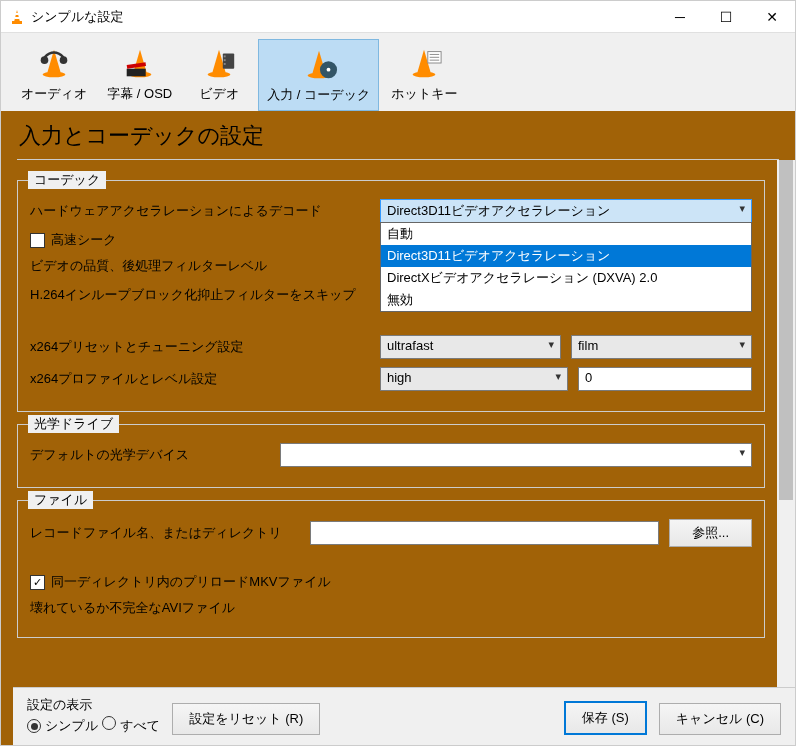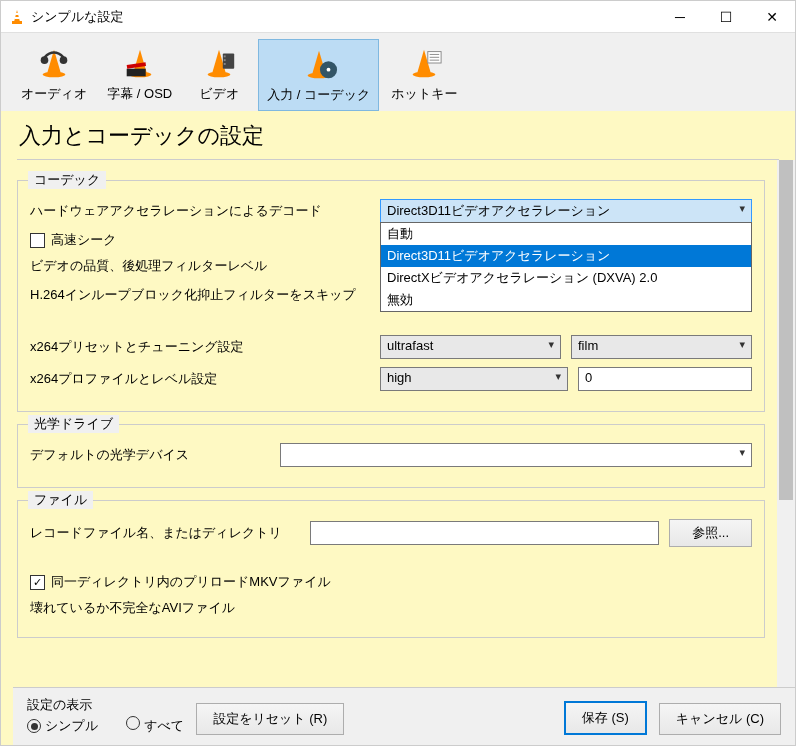--- a/index.html
+++ b/index.html
@@ -1,17 +1,17 @@
 <!DOCTYPE html>
 <html><head>
 <meta charset="utf-8">
 <style>
 * { box-sizing: border-box; margin: 0; padding: 0; }
 body { font-family: "Yu Gothic UI", "Meiryo", sans-serif; font-size: 13px; background: #f0f0f0; width: 796px; height: 746px; overflow: hidden; }
-.window { width: 796px; height: 746px; background: #fef9c3; border: 1px solid #ccc; display: flex; flex-direction: column; }
+.window { width: 796px; height: 746px; background: #a16207; border: 1px solid #ccc; display: flex; flex-direction: column; }
 .titlebar { height: 32px; display: flex; align-items: center; padding: 0 0 0 8px; background: #fff; border-bottom: 1px solid #e0e0e0; }
 .titlebar-icon { width: 16px; height: 16px; margin-right: 6px; }
 .titlebar-title { flex: 1; font-size: 13px; }
 .titlebar-btns { display: flex; }
 .titlebar-btn { width: 46px; height: 32px; display: flex; align-items: center; justify-content: center; font-size: 14px; }
 .tabs { display: flex; padding: 6px 12px 0 12px; gap: 4px; background: #f0f0f0; }
 .tab { display: flex; flex-direction: column; align-items: center; padding: 4px 8px 6px 8px; cursor: pointer; min-width: 70px; }
 .tab.active { background: #bcdcf4; border: 1px solid #7fb8e0; }
 .tab-icon { width: 40px; height: 40px; display: flex; align-items: center; justify-content: center; }
 .tab-label { font-size: 13px; margin-top: 2px; white-space: nowrap; }
@@ -35,21 +35,21 @@
 .checkbox-row { display: flex; align-items: center; gap: 6px; margin: 8px 0; }
 .checkbox { width: 15px; height: 15px; border: 1px solid #333; background: #fff; display: flex; align-items: center; justify-content: center; font-size: 11px; }
 .dual { display: flex; gap: 10px; flex: 1; }
 .dual > * { flex: 1; }
 .browse-btn { padding: 4px 22px; border: 1px solid #adadad; background: linear-gradient(#f5f5f5,#e8e8e8); font-size: 13px; cursor: pointer; }
 .dropdown-list { position: absolute; top: 23px; left: 0; right: 0; background: #fff; border: 1px solid #666; z-index: 100; }
 .dropdown-list div { padding: 2px 6px; font-size: 13px; }
 .dropdown-list div.sel { background: #0078d7; color: #fff; }
 .bottom { border-top: 1px solid #ccc; padding: 8px 14px 10px 14px; display: flex; align-items: flex-end; gap: 12px; background: #f0f0f0; margin-left: 12px; }
 .radio-group { display: flex; flex-direction: column; gap: 2px; }
-.radio-row { display: flex; gap: 28px; align-items: center; }
+.radio-row { display: flex; gap: 4px; align-items: center; }
 .radio { width: 14px; height: 14px; border: 1px solid #333; border-radius: 50%; display: inline-flex; align-items: center; justify-content: center; margin-right: 4px; }
 .radio.checked::after { content: ""; width: 7px; height: 7px; background: #333; border-radius: 50%; }
 .btn { padding: 6px 16px; border: 1px solid #adadad; background: linear-gradient(#f5f5f5,#e8e8e8); font-size: 13px; cursor: pointer; }
 .btn.primary { border: 2px solid #0078d7; }
 .spacer { flex: 1; }
 .cone-svg { width: 38px; height: 38px; }
 </style>
 </head>
 <body>
 

